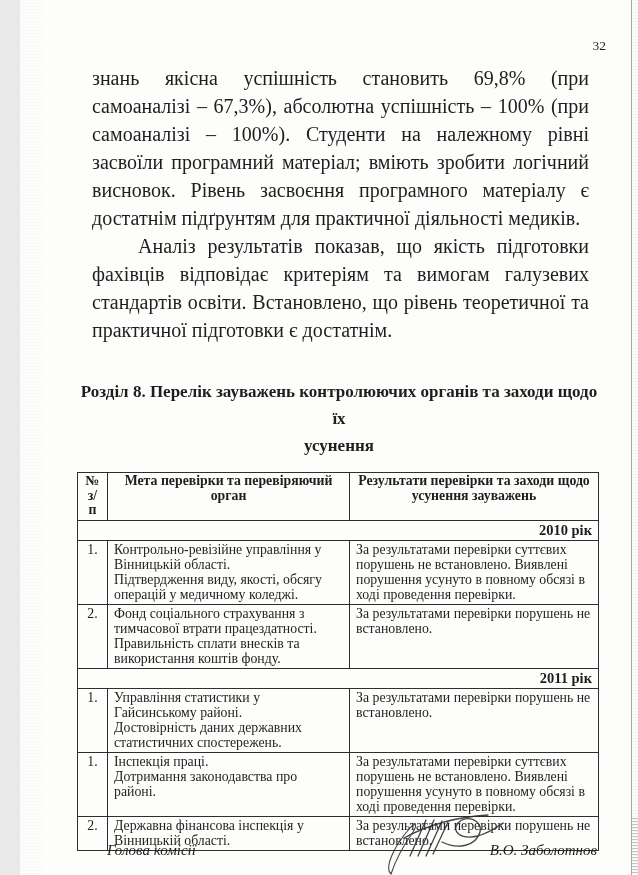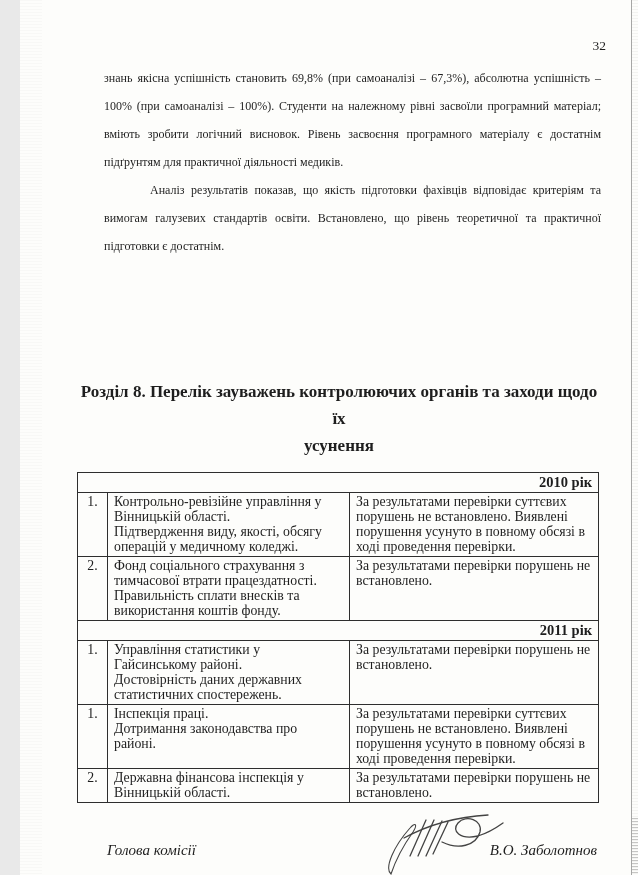--- a/index.html
+++ b/index.html
@@ -37,22 +37,22 @@
   }
   .corner-stripes{
     position:absolute;left:612px;top:818px;width:26px;height:57px;
     background:repeating-linear-gradient(to bottom, rgba(0,0,0,0.22) 0 1px, transparent 1px 3px);
   }
   .page-number{
     position:absolute;top:38px;right:52px;
     font-size:13.5px;
   }
   .body-text{
-    position:absolute;top:64px;left:84px;width:497px;
-    font-size:12px;line-height:28px;
+    position:absolute;top:64px;left:72px;width:497px;
+    font-size:20px;line-height:28px;
     text-align:justify;
   }
   .body-text p.indent{text-indent:46px;}
   .section-heading{
     position:absolute;top:378px;left:60px;width:518px;
     text-align:center;font-weight:bold;font-size:17px;line-height:27px;
   }
   .intro-line{
     position:absolute;top:443px;left:80px;width:497px;
     font-size:15.5px;text-indent:37px;
@@ -112,20 +112,25 @@
 
 
   <div class="table-wrap">
     <table class="inspections">
       <colgroup>
           <col style="width:30px">
           <col style="width:242px">
           <col style="width:249px">
         </colgroup>
       <tbody>
+        <tr>
+          <th class="hdr">№ з/п</th>
+          <th class="hdr">Мета перевірки та перевіряючий орган</th>
+          <th class="hdr">Результати перевірки та заходи щодо усунення зауважень</th>
+        </tr>
 
         <tr>
           <td class="year-band" colspan="3">2010 рік</td>
         </tr>
         <tr>
           <td class="num-cell">1.</td>
           <td class="org-cell">Контрольно-ревізійне управління у Вінницькій області.
 Підтвердження виду, якості, обсягу операцій у медичному коледжі.</td>
           <td class="result-cell">За результатами перевірки суттєвих порушень не встановлено. Виявлені порушення усунуто в повному обсязі в ході проведення перевірки.</td>
         </tr>

